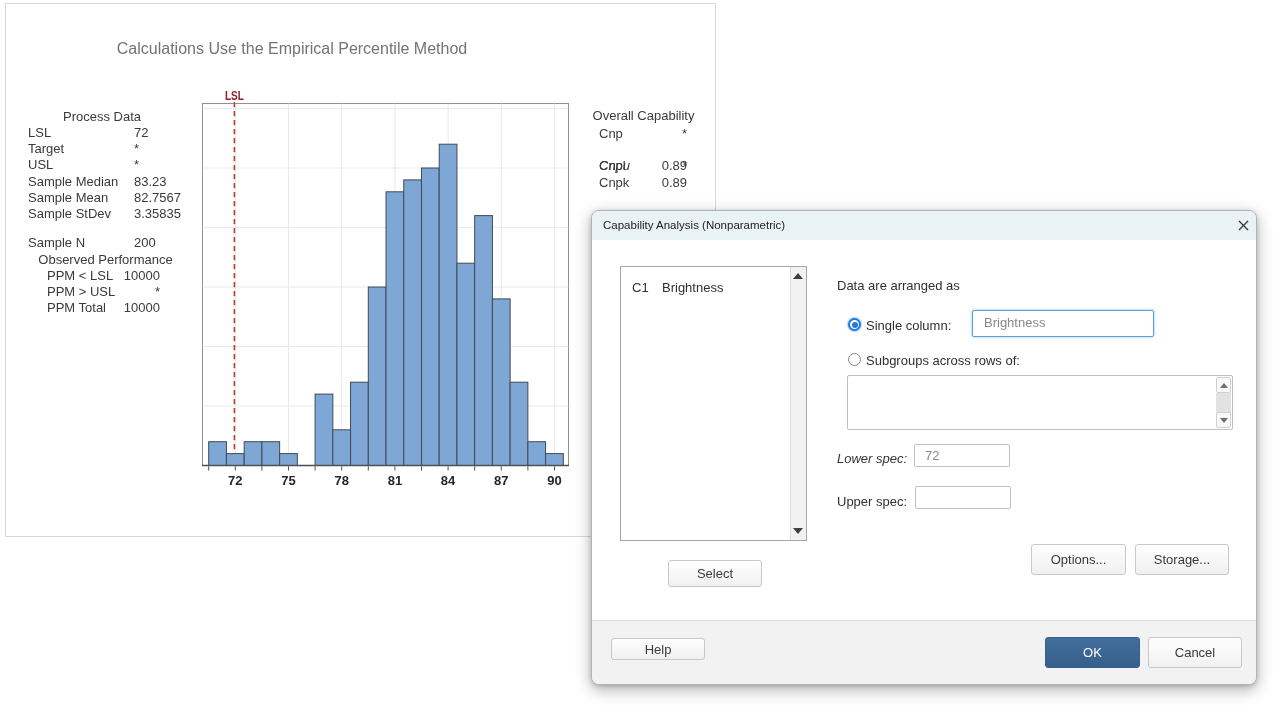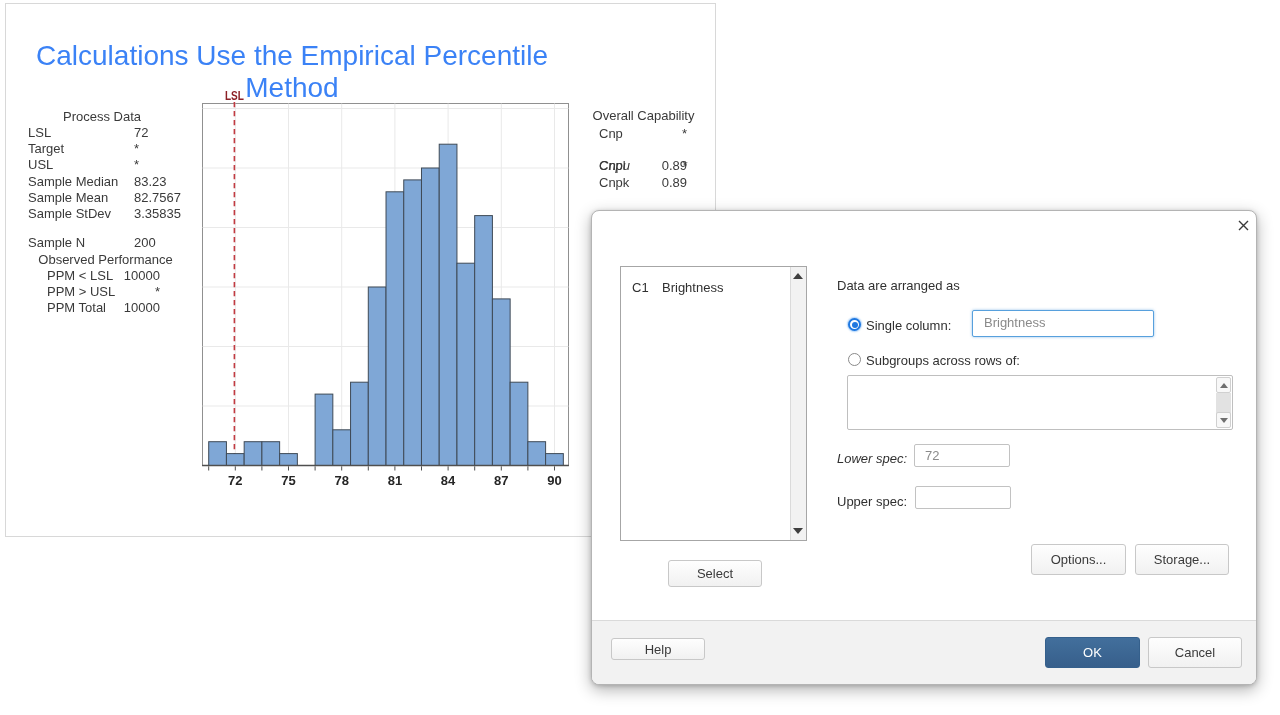--- a/index.html
+++ b/index.html
@@ -3,21 +3,21 @@
 <meta charset="utf-8">
 <style>
   * { margin:0; padding:0; box-sizing:border-box; }
   html,body { width:1280px; height:715px; background:#ffffff; font-family:"Liberation Sans", sans-serif; overflow:hidden; }
   .abs { position:absolute; }
   #page { position:relative; width:1280px; height:715px; }
 
   
   #card { left:5px; top:3px; width:711px; height:534px; border:1px solid #d8d8d8; background:#fff; }
   #title { left:5px; top:16px; width:711px; text-align:center; font-size:23px; font-weight:bold; color:#3f3f3f; letter-spacing:-0.15px; }
-  #subtitle { left:5px; top:40px; width:574px; text-align:center; font-size:28px; color:#3b82f6; }
+  #subtitle { left:5px; top:40px; width:574px; text-align:center; font-size:16px; color:#737373; }
   .shead { font-size:13px; color:#3a3a3a; line-height:16px; text-align:center; }
   .srow { position:absolute; font-size:13px; color:#3a3a3a; line-height:16px; }
   .srow .v { position:absolute; }
   .rrow { position:absolute; font-size:13px; color:#3a3a3a; line-height:16px; }
   .rrow .v { position:absolute; text-align:right; }
 
   #footnote { left:18px; top:516px; font-size:15.3px; font-style:italic; color:#4f4f4f; }
 
   
   #dlg { left:591px; top:210px; width:666px; height:475px; background:#fff; border:1px solid #b4b4b4;
@@ -153,20 +153,21 @@
       <text x="199.9" y="400">81</text>
       <text x="253.1" y="400">84</text>
       <text x="306.3" y="400">87</text>
       <text x="359.5" y="400">90</text>
     </g>
     <text x="39.4" y="15" font-size="12" font-weight="bold" fill="#8c2026" text-anchor="middle" textLength="19" lengthAdjust="spacingAndGlyphs" font-family="Liberation Sans, sans-serif">LSL</text>
   </svg>
 
 
   <div id="dlg" class="abs">
+    <div id="dlgtitle" class="abs">Capability Analysis (Nonparametric)</div>
     <svg id="dlgclose" class="abs" width="11" height="11">
         <path d="M1 1 L10 10 M10 1 L1 10" stroke="#3a3a3a" stroke-width="1.4" fill="none"></path>
       </svg>
 
     <div id="listbox" class="abs">
       <div class="abs" style="left:11px; top:13px; font-size:13px; color:#303030;">C1</div>
       <div class="abs" style="left:41px; top:13px; font-size:13px; color:#303030;">Brightness</div>
       <div id="lbscroll" class="abs">
         <div class="abs tri-up" style="left:2px; top:6px;"></div>
         <div class="abs tri-dn" style="left:2px; bottom:6px;"></div>

